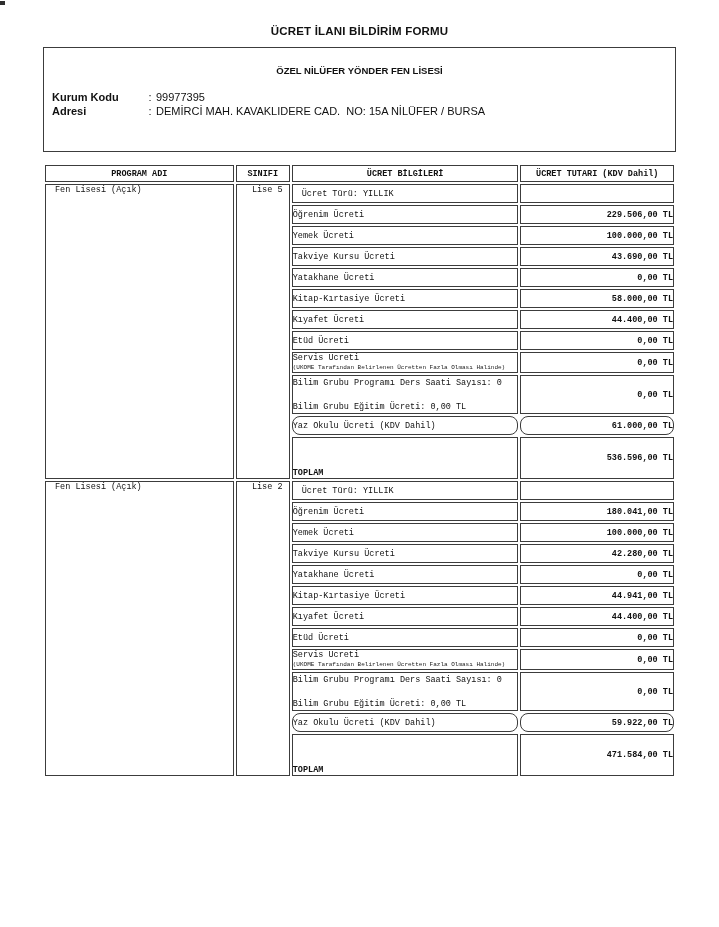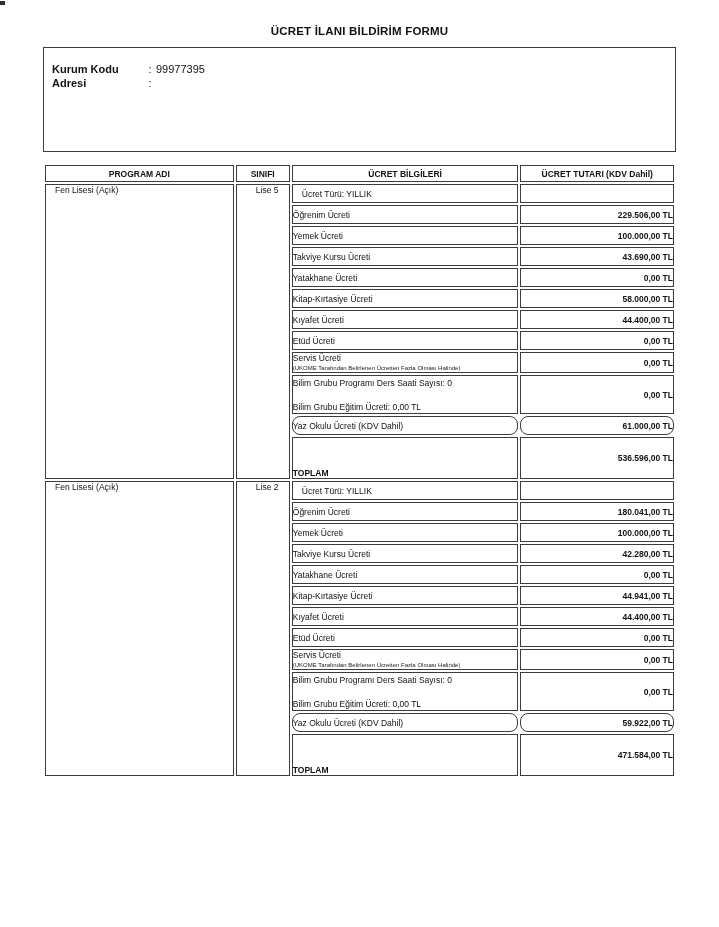--- a/index.html
+++ b/index.html
@@ -21,21 +21,21 @@
   .fields{margin:14px 0 0 8px;}
   .field-row{display:flex;font-size:11px;line-height:14px;}
   .field-label{font-weight:bold;width:92px;}
   .field-sep{width:12px;text-align:center;}
   .field-value{white-space:pre;}
   table.fee-table{
     margin-left:43px;border-collapse:separate;border-spacing:2px;
     table-layout:fixed;width:633px;
   }
   .fee-table th,.fee-table td{
-    border:1px solid #3c3c3c;font-size:8.5px;padding:0;overflow:hidden;
+    border:1px solid #3c3c3c;font-size:8.5px;padding:0;overflow:hidden;font-family:Liberation Mono, monospace;
   }
   .fee-table th{font-weight:bold;height:15px;text-align:center;}
   .cell-program{vertical-align:top;text-align:left;padding:3px 0 0 6px;}
   .cell-grade{vertical-align:top;text-align:center;padding-top:3px;}
   .cell-label{padding-left:7px;vertical-align:middle;text-align:left;}
   .cell-amount{text-align:right;font-weight:bold;padding-right:5px;vertical-align:middle;}
   .cell-total-label{font-weight:bold;vertical-align:bottom;padding:0 0 5px 7px;text-align:left;}
   tr.r-feetype td{height:17px;padding-left:9px;}
   tr.r-std td{height:17px;}
   tr.r-servis td{height:19px;}
@@ -46,29 +46,31 @@
   .line2{display:block;margin-top:14px;}
 </style>
 </head>
 <body>
 
 <div class="speck"></div>
 
 <div class="doc-title">ÜCRET İLANI BİLDİRİM FORMU</div>
 
 <div class="header-box">
+  <div class="school-name">ÖZEL NİLÜFER YÖNDER FEN LİSESİ</div>
   <div class="fields">
     <div class="field-row">
       <span class="field-label">Kurum Kodu</span>
       <span class="field-sep">:</span>
       <span class="field-value">99977395</span>
     </div>
     <div class="field-row">
       <span class="field-label">Adresi</span>
       <span class="field-sep">:</span>
+      <span class="field-value">DEMİRCİ MAH. KAVAKLIDERE CAD.  NO: 15A NİLÜFER / BURSA</span>
     </div>
   </div>
 </div>
 
 <table class="fee-table">
   <colgroup>
     <col style="width:188px">
       <col style="width:54px">
       <col style="width:226px">
       <col style="width:153px">

